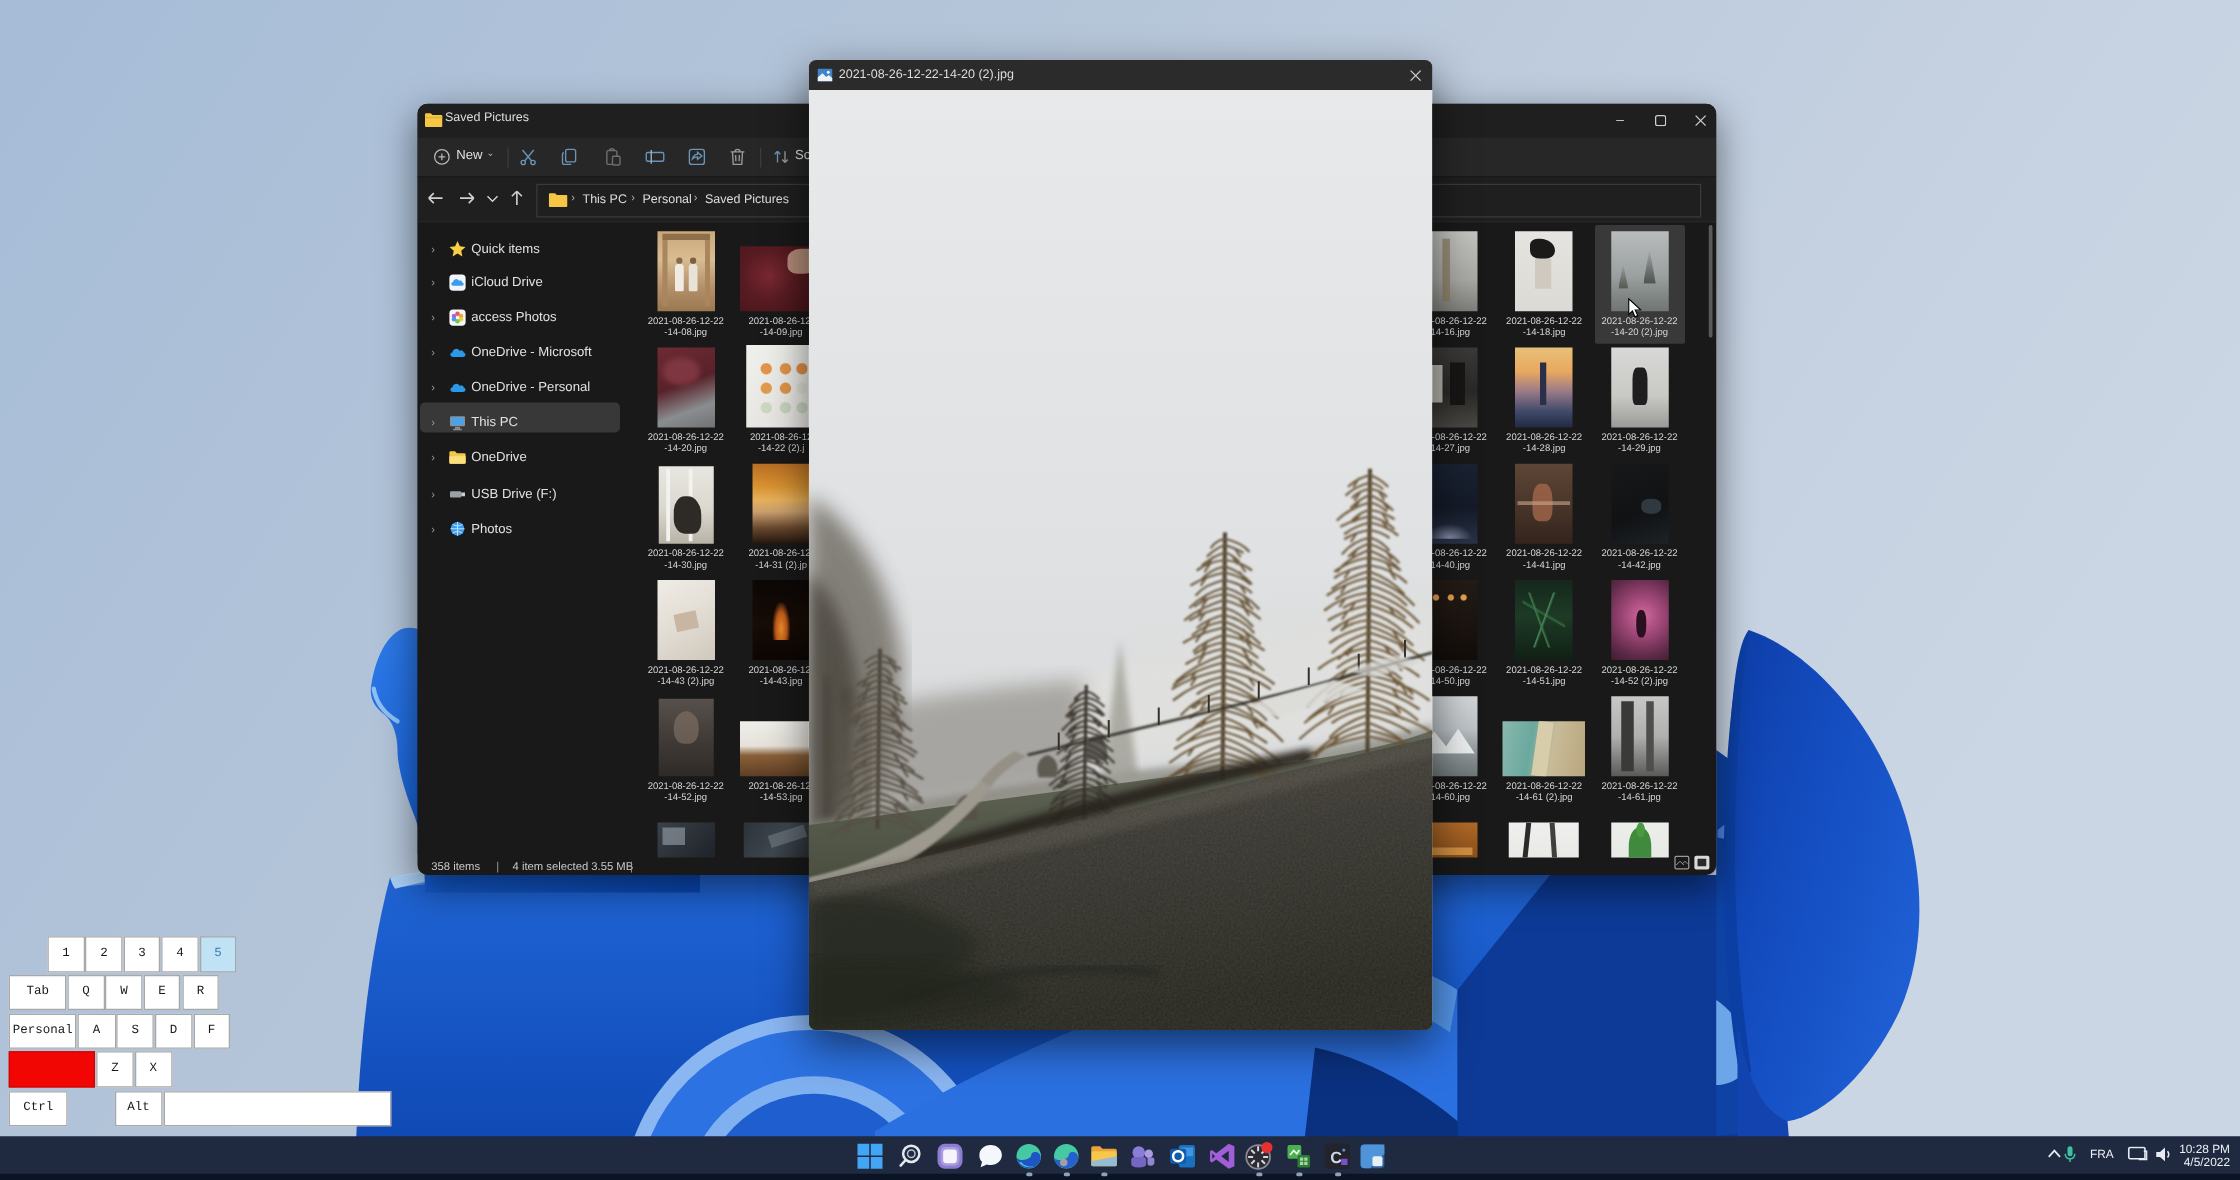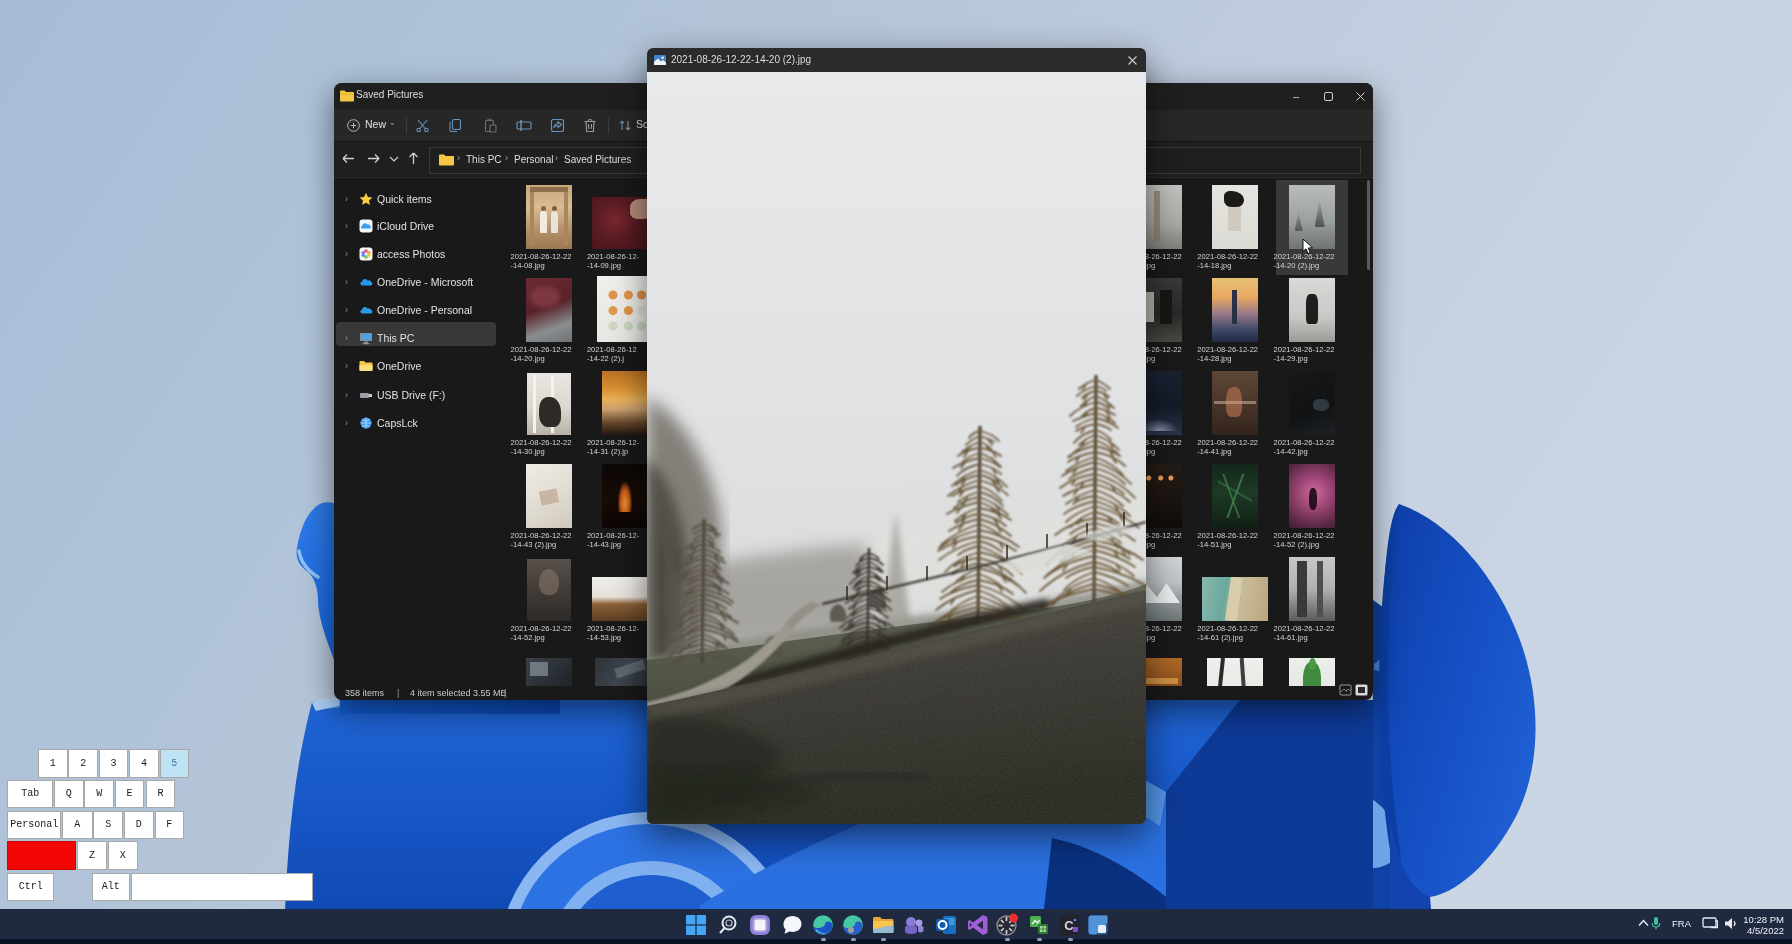--- a/index.html
+++ b/index.html
@@ -17,21 +17,21 @@
 #ex-toolbar{position:absolute;left:0;top:27px;width:100%;height:31px;background:#272727;border-bottom:1px solid #161616;}
 #ex-addr{position:absolute;left:0;top:59px;width:100%;height:35px;background:#1f1f1f;border-bottom:1px solid #2a2a2a;}
 #ex-side{position:absolute;left:0;top:95px;width:171px;height:505px;background:#191919;}
 #ex-grid{position:absolute;left:171px;top:95px;width:862px;height:508px;background:#191919;overflow:hidden;}
 #ex-status{position:absolute;left:0;top:602px;width:100%;height:15px;color:#c9c9c9;font-size:9px;}
 .siderow{position:absolute;left:3px;width:165px;height:26px;color:#e2e2e2;font-size:10.5px;line-height:26px;}
 .siderow .chev{position:absolute;left:8px;top:0;color:#9a9a9a;font-size:9px;}
 .siderow .sicon{position:absolute;left:22px;top:6px;width:14px;height:14px;}
 .siderow .stext{position:absolute;left:40px;top:0;white-space:nowrap;}
 .thumb{position:absolute;overflow:hidden;}
-.fname{position:absolute;color:#d5d5d5;font-size:7.6px;line-height:9px;text-align:left;white-space:pre;}
+.fname{position:absolute;color:#d5d5d5;font-size:7.6px;line-height:9px;text-align:center;white-space:pre;}
 
 #viewer{position:absolute;left:647px;top:48px;width:499px;height:776px;border-radius:6px;overflow:hidden;box-shadow:0 12px 34px rgba(0,0,0,0.55);}
 #v-title{position:absolute;left:0;top:0;width:100%;height:24px;background:#2b2b2b;color:#dddddd;font-size:10px;line-height:24px;}
 #v-img{position:absolute;left:0;top:24px;width:499px;height:752px;}
 
 .key{position:absolute;background:#ffffff;border:1px solid #a8a8a8;box-sizing:border-box;color:#1a1a1a;font-family:"Liberation Mono",monospace;font-size:10px;display:flex;align-items:center;justify-content:center;}
 </style>
 </head>
 <body>
 
@@ -268,21 +268,21 @@
           <rect x="10" y="6" width="3" height="3" fill="#c8cdd2"></rect>
         </svg>
         <span class="stext">USB Drive (F:)</span>
       </div>
 <div class="siderow" style="top:231.5px;">
         <span class="chev">›</span>
         <svg class="sicon" viewBox="0 0 14 14">
           <circle cx="7" cy="7" r="5.5" fill="#3c9cf0"></circle>
           <path d="M1.5,7 L12.5,7 M7,1.5 L7,12.5 M3,3.5 Q7,6 11,3.5 M3,10.5 Q7,8 11,10.5" stroke="#bfe0fa" stroke-width="0.8" fill="none"></path>
         </svg>
-        <span class="stext">CapsLck</span>
+        <span class="stext">Photos</span>
       </div>
 </div>
   <div id="ex-grid">
       <div class="abs" style="left:770.6px;top:2px;width:72px;height:95px;background:rgba(255,255,255,0.14);border-radius:2px;"></div>
 <div class="thumb" style="left:20.6px;top:7.0px;width:46px;height:64px;background:linear-gradient(180deg,#c9a87a 0%,#d8bc92 35%,#b5906a 70%,#9a7850 100%);">
         <div style="position:absolute;left:4px;top:4px;width:4px;height:56px;background:#a9865e;"></div>
         <div style="position:absolute;left:38px;top:4px;width:4px;height:56px;background:#a9865e;"></div>
         <div style="position:absolute;left:4px;top:2px;width:38px;height:5px;background:#8f6f4a;"></div>
         <div style="position:absolute;left:14px;top:26px;width:7px;height:22px;background:#f0ece4;border-radius:3px 3px 1px 1px;"></div>
         <div style="position:absolute;left:25px;top:26px;width:7px;height:22px;background:#e8e2d8;border-radius:3px 3px 1px 1px;"></div>

